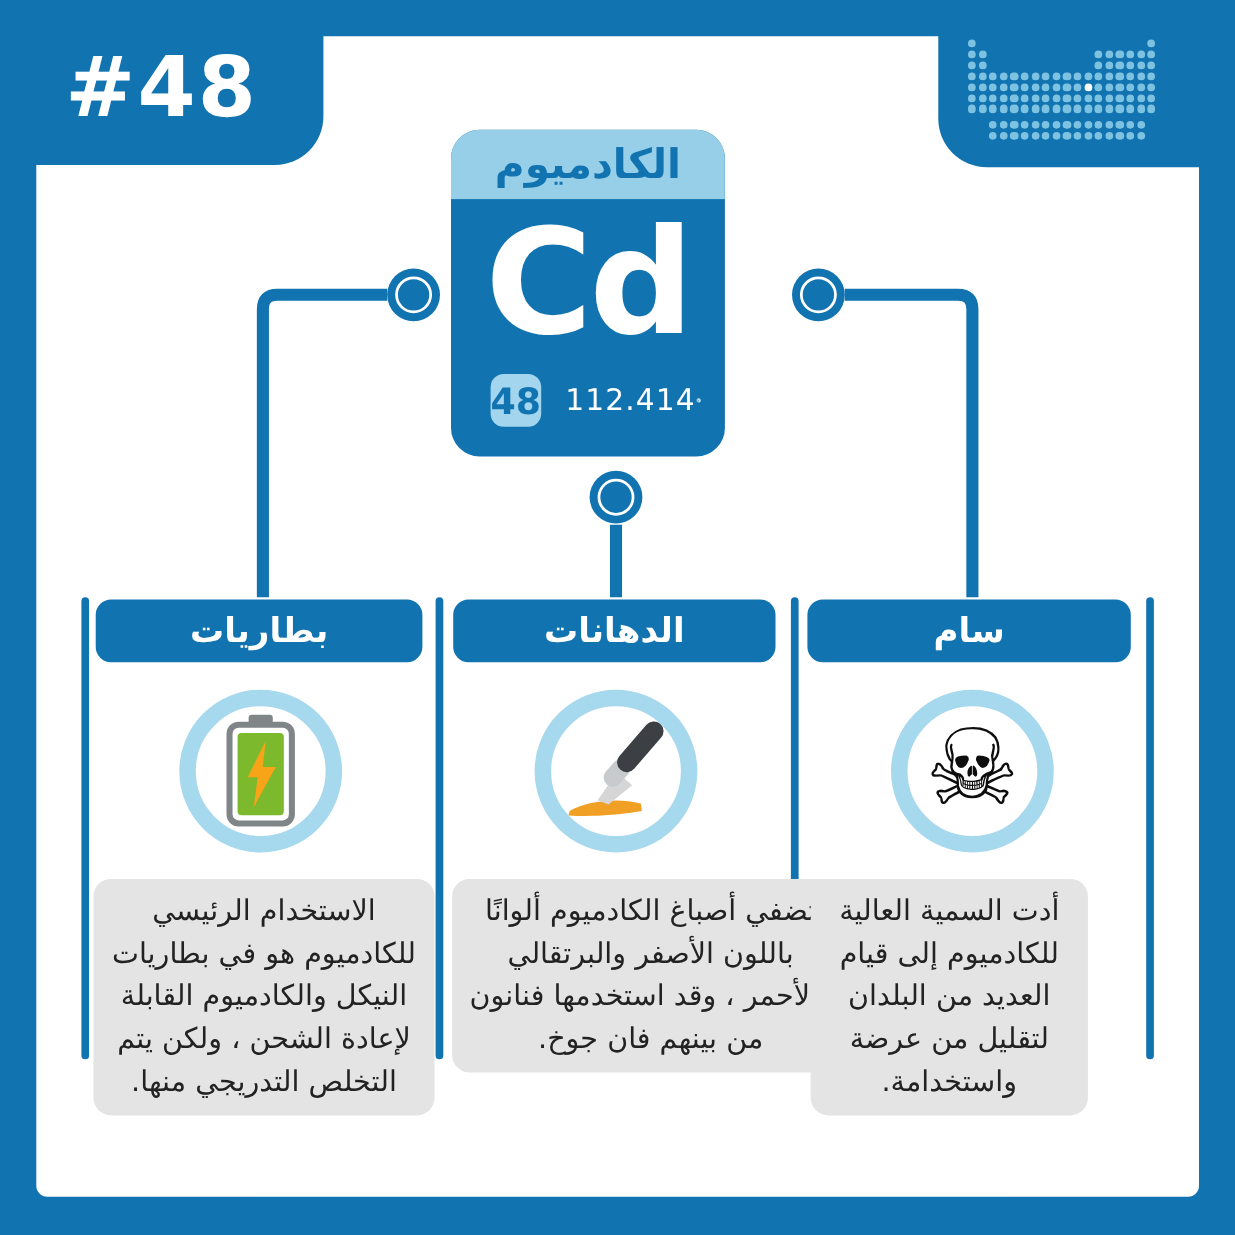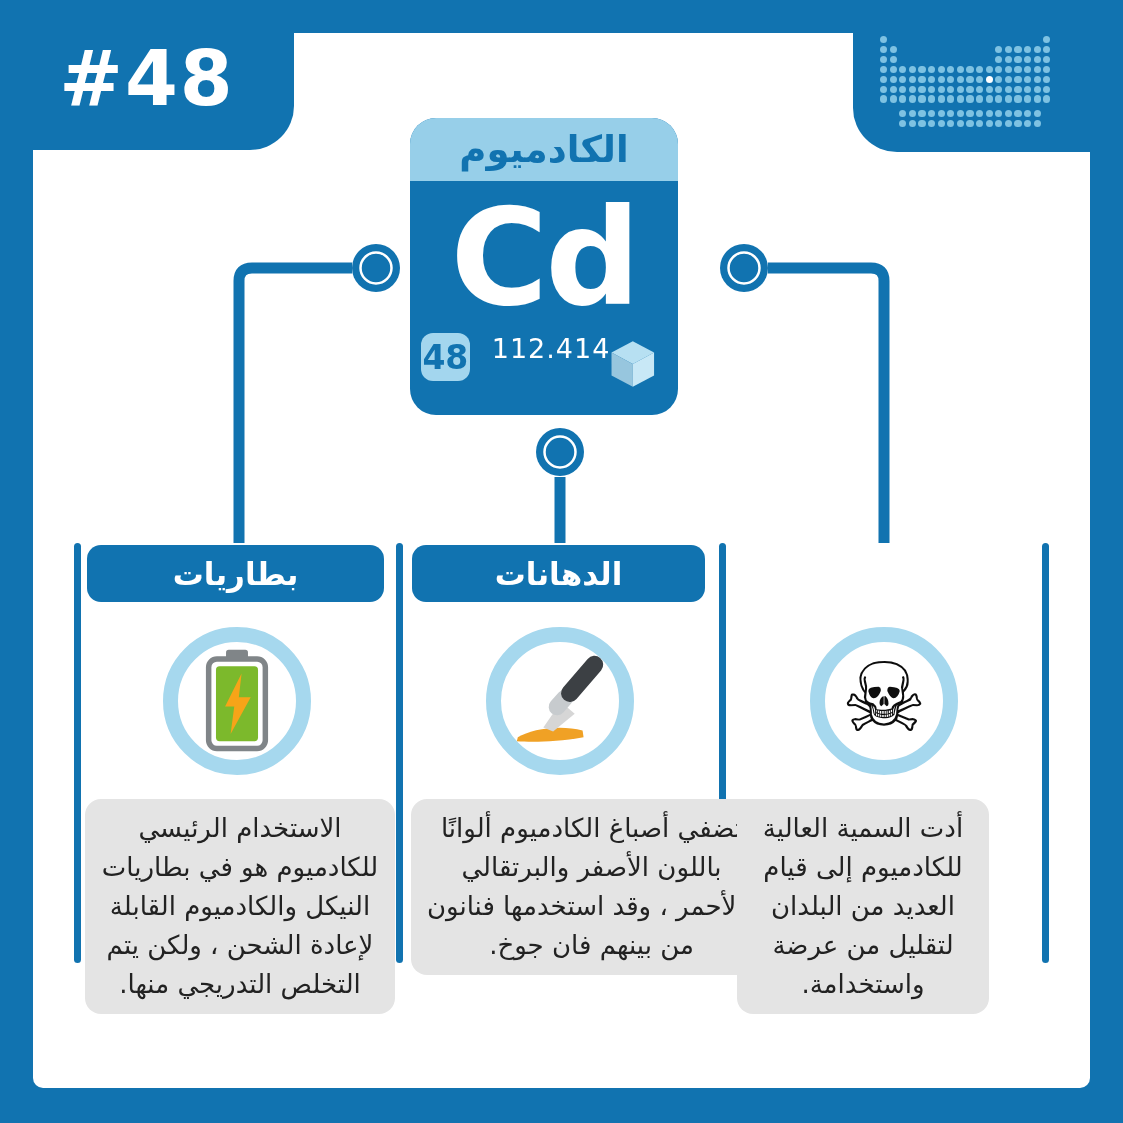--- a/index.html
+++ b/index.html
@@ -14,27 +14,27 @@
   .tab-left { position:absolute; left:0; top:0; width:294px; height:150px; background:#1173b0;
               border-bottom-right-radius:44px; display:flex; align-items:center; justify-content:center; }
   .corner-number { color:#ffffff; font-size:76px; font-weight:bold; letter-spacing:2px; padding-top:6px;text-align:right; }
   .tab-right { position:absolute; right:0; top:0; width:270px; height:152px; background:#1173b0;
                border-bottom-left-radius:44px; }
   .ptable { position:absolute; left:27px; top:36px; width:172px; height:95px; }
   .pt-dot { position:absolute; width:7.2px; height:7.2px; border-radius:50%; background:#7ec2e2; }
   .pt-dot.hl { background:#ffffff; }
 
   
-  .card { position:absolute; left:410px; top:118px; width:268px; height:297px;
+  .card { position:absolute; left:410px; top:118px; width:249px; height:297px;
           border-radius:26px; background:#1173b0; overflow:hidden; }
   .card-header { height:63px; background:#97cfe9; color:#1173b0; font-weight:bold; font-size:37px;
                  display:flex; align-items:center; justify-content:center; direction:rtl; }
   .card-symbol { position:absolute; top:74px; left:0; right:0; text-align:center;
                  color:#ffffff; font-size:133px; font-weight:bold; line-height:1; letter-spacing:-3px; }
-  .card-footer { position:absolute; left:11px; right:22px; bottom:20px; display:flex; }
+  .card-footer { position:absolute; left:36px; right:22px; bottom:20px; display:flex; align-items:center; }
   .num-badge { width:62px; height:48px; background:#a3d6ee; color:#1173b0; border-radius:12px;
                font-size:33px; font-weight:bold; display:flex; align-items:center; justify-content:center; }
   .mass { color:#ffffff; font-size:27px; font-weight:normal; margin-left:22px; letter-spacing:1px; }
   .cube { margin-left:auto; }
 
   
   .connectors { position:absolute; left:0; top:0; pointer-events:none; }
   .connectors path { stroke:#1173b0; stroke-width:11; fill:none; }
   .connectors circle.node { fill:#1173b0; }
   .connectors circle.ring { fill:none; stroke:#ffffff; stroke-width:2.5; }
@@ -228,20 +228,21 @@
     </div>
   </div>
 
   <div class="rail" style="left:74px"></div>
   <div class="rail" style="left:396px"></div>
   <div class="rail" style="left:719px"></div>
   <div class="rail" style="left:1042px"></div>
 
   <div class="col-header ch-1">بطاريات</div>
   <div class="col-header ch-2">الدهانات</div>
+  <div class="col-header ch-3">سام</div>
 
   <div class="icon-circle ic-1">
     <svg width="64" height="104" viewBox="0 0 70 112">
       <rect x="23" y="0" width="24" height="13" rx="3" fill="#808588"></rect>
       <rect x="4" y="10" width="62" height="98" rx="9" fill="#ffffff" stroke="#808588" stroke-width="6"></rect>
       <rect x="12" y="18" width="46" height="82" rx="4" fill="#7cb92c"></rect>
       <polygon points="40,26 22,62 32,62 28,92 50,52 37,52" fill="#f7a418"></polygon>
     </svg>
   </div>
   <div class="icon-circle ic-2">

